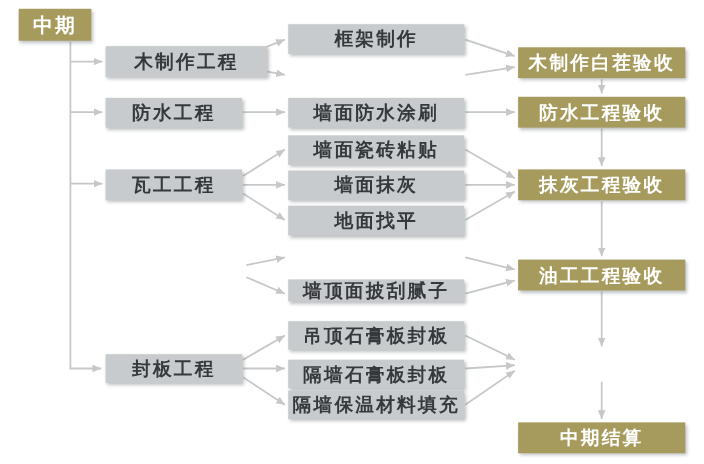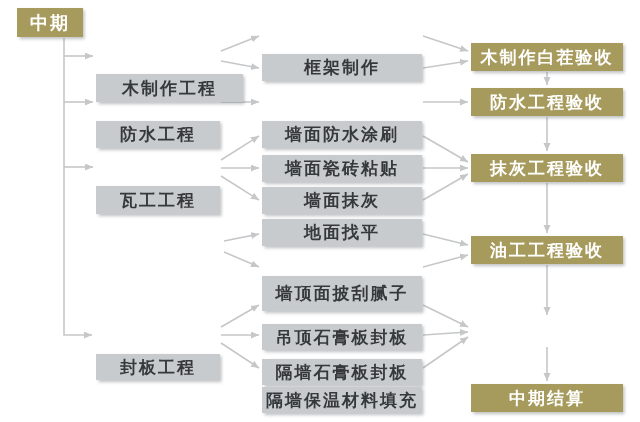--- a/index.html
+++ b/index.html
@@ -10,21 +10,21 @@
   body{background:var(--bg);font-family:"DejaVu Sans","Liberation Sans",sans-serif;}
   #canvas{position:relative;width:640px;height:422px;background:var(--bg);overflow:hidden;text-align:right;}
   #connectors{position:absolute;left:0;top:0;width:640px;height:422px;}
   #connectors path{stroke:var(--line);stroke-width:1.6;fill:none;}
   #connectors .head{fill:var(--line);stroke:none;}
   .box{
     position:absolute;display:flex;align-items:center;justify-content:center;
     font-weight:bold;font-size:17px;letter-spacing:2px;white-space:nowrap;
     box-shadow:1.5px 2px 3px rgba(110,115,120,.45);
   }
-  .gray{background:var(--box-gray);color:var(--text-dark);margin-top:32px;}
+  .gray{background:var(--box-gray);color:var(--text-dark);}
   .olive{background:var(--olive);color:var(--text-light);}
   .root{font-size:18px;}
 </style>
 </head>
 <body>
 
 <div id="canvas">
 
   <svg id="connectors" viewBox="0 0 640 422" xmlns="http://www.w3.org/2000/svg">
     <defs>
@@ -74,21 +74,21 @@
   <div class="box gray" style="left:96px;top:42px;width:147px;height:28px">木制作工程</div>
   <div class="box gray" style="left:96px;top:89px;width:124px;height:27px">防水工程</div>
   <div class="box gray" style="left:96px;top:154px;width:124px;height:28px">瓦工工程</div>
   <div class="box gray" style="left:96px;top:322px;width:124px;height:26px">封板工程</div>
 
   <div class="box gray" style="left:262px;top:22px;width:160px;height:27px">框架制作</div>
   <div class="box gray" style="left:262px;top:89px;width:160px;height:27px">墙面防水涂刷</div>
   <div class="box gray" style="left:262px;top:123px;width:160px;height:27px">墙面瓷砖粘贴</div>
   <div class="box gray" style="left:262px;top:155px;width:160px;height:27px">墙面抹灰</div>
   <div class="box gray" style="left:262px;top:187px;width:160px;height:27px">地面找平</div>
-  <div class="box gray" style="left:262px;top:244px;width:160px;height:35px">墙顶面披刮腻子</div>
+  <div class="box gray" style="left:262px;top:254px;width:160px;height:20px">墙顶面披刮腻子</div>
   <div class="box gray" style="left:262px;top:292px;width:160px;height:26px">吊顶石膏板封板</div>
   <div class="box gray" style="left:262px;top:327px;width:160px;height:26px">隔墙石膏板封板</div>
   <div class="box gray" style="left:262px;top:355px;width:160px;height:26px">隔墙保温材料填充</div>
 
   <div class="box olive" style="left:471px;top:43px;width:152px;height:28px">木制作白茬验收</div>
   <div class="box olive" style="left:471px;top:88px;width:152px;height:28px">防水工程验收</div>
   <div class="box olive" style="left:471px;top:154px;width:152px;height:28px">抹灰工程验收</div>
   <div class="box olive" style="left:471px;top:236px;width:152px;height:28px">油工工程验收</div>
   <div class="box olive" style="left:471px;top:384px;width:152px;height:28px">中期结算</div>
 

